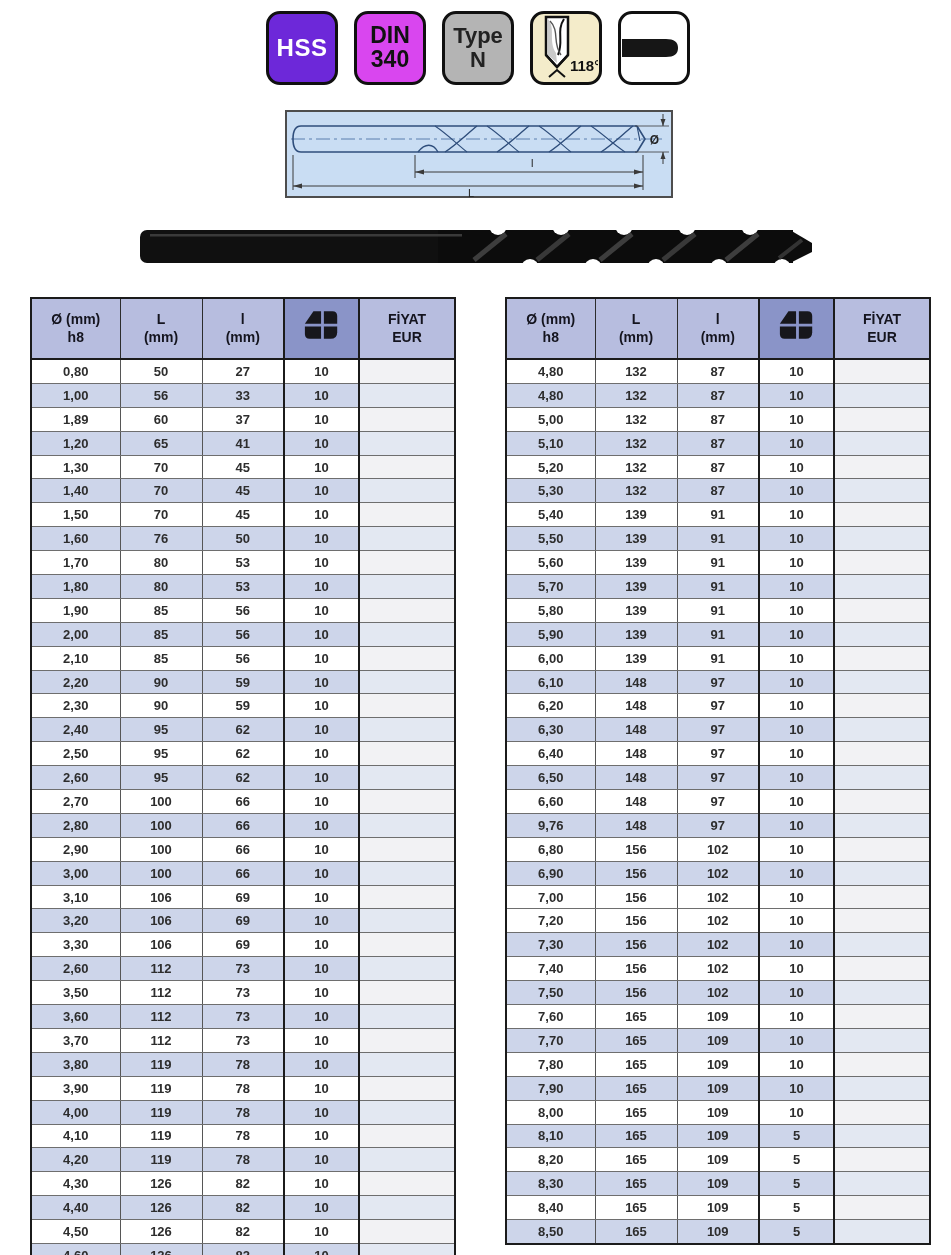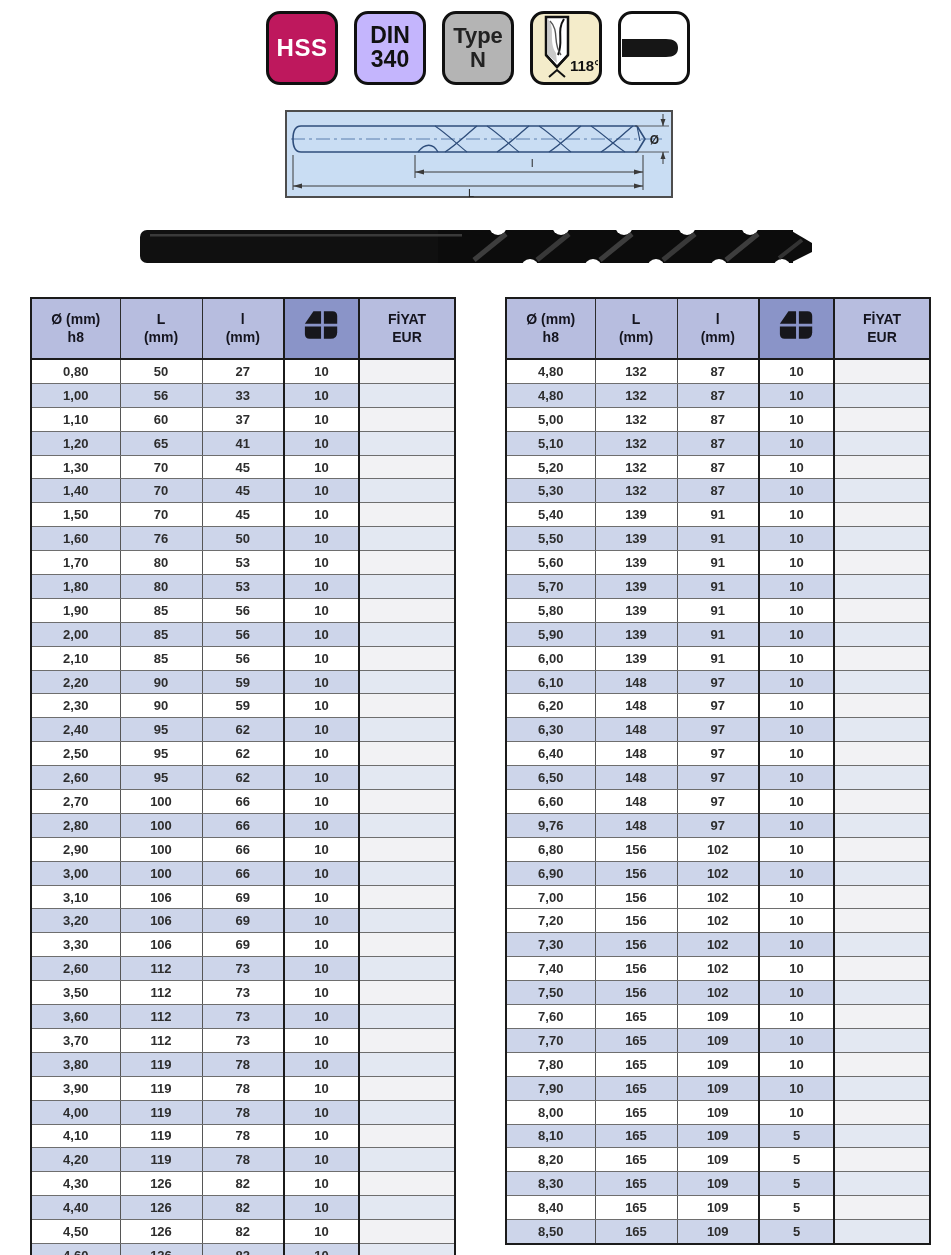--- a/index.html
+++ b/index.html
@@ -7,23 +7,23 @@
     width:951px;height:1255px;position:relative;background:#ffffff;
     font-family:"Liberation Sans","DejaVu Sans",sans-serif;overflow:hidden;
   }
   
   .badges{position:absolute;left:266px;top:11px;display:flex;gap:16px;}
   .badge{
     width:66px;height:68px;border:3px solid #101010;border-radius:14px;
     display:flex;flex-direction:column;align-items:center;justify-content:center;
     box-sizing:content-box;background:#fff;position:relative;
   }
-  .badge-hss{background:#be185d;}
+  .badge-hss{background:#6d28d9;}
   .badge-hss .t{color:#fff;font-weight:bold;font-size:24px;letter-spacing:.5px;}
-  .badge-din{background:#c4b5fd;}
+  .badge-din{background:#d946ef;}
   .badge-din .t{color:#111;font-weight:bold;font-size:23px;line-height:1.04;text-align:center;}
   .badge-type{background:#b4b4b4;}
   .badge-type .t{color:#222;font-weight:bold;font-size:22px;line-height:1.08;text-align:center;}
   .badge-angle{background:#f4ecca;}
   .badge-shank{background:#ffffff;}
   .badge svg{display:block;}
   
   .diagram{position:absolute;left:285px;top:110px;width:388px;height:88px;}
   
   .photo{position:absolute;left:138px;top:224px;width:680px;height:46px;}
@@ -214,21 +214,21 @@
           <td class="price"></td>
         </tr>
         <tr class="alt">
           <td>1,00</td>
           <td>56</td>
           <td>33</td>
           <td class="qty">10</td>
           <td class="price"></td>
         </tr>
         <tr>
-          <td>1,10</td>
+          <td>1,89</td>
           <td>60</td>
           <td>37</td>
           <td class="qty">10</td>
           <td class="price"></td>
         </tr>
         <tr class="alt">
           <td>1,20</td>
           <td>65</td>
           <td>41</td>
           <td class="qty">10</td>

